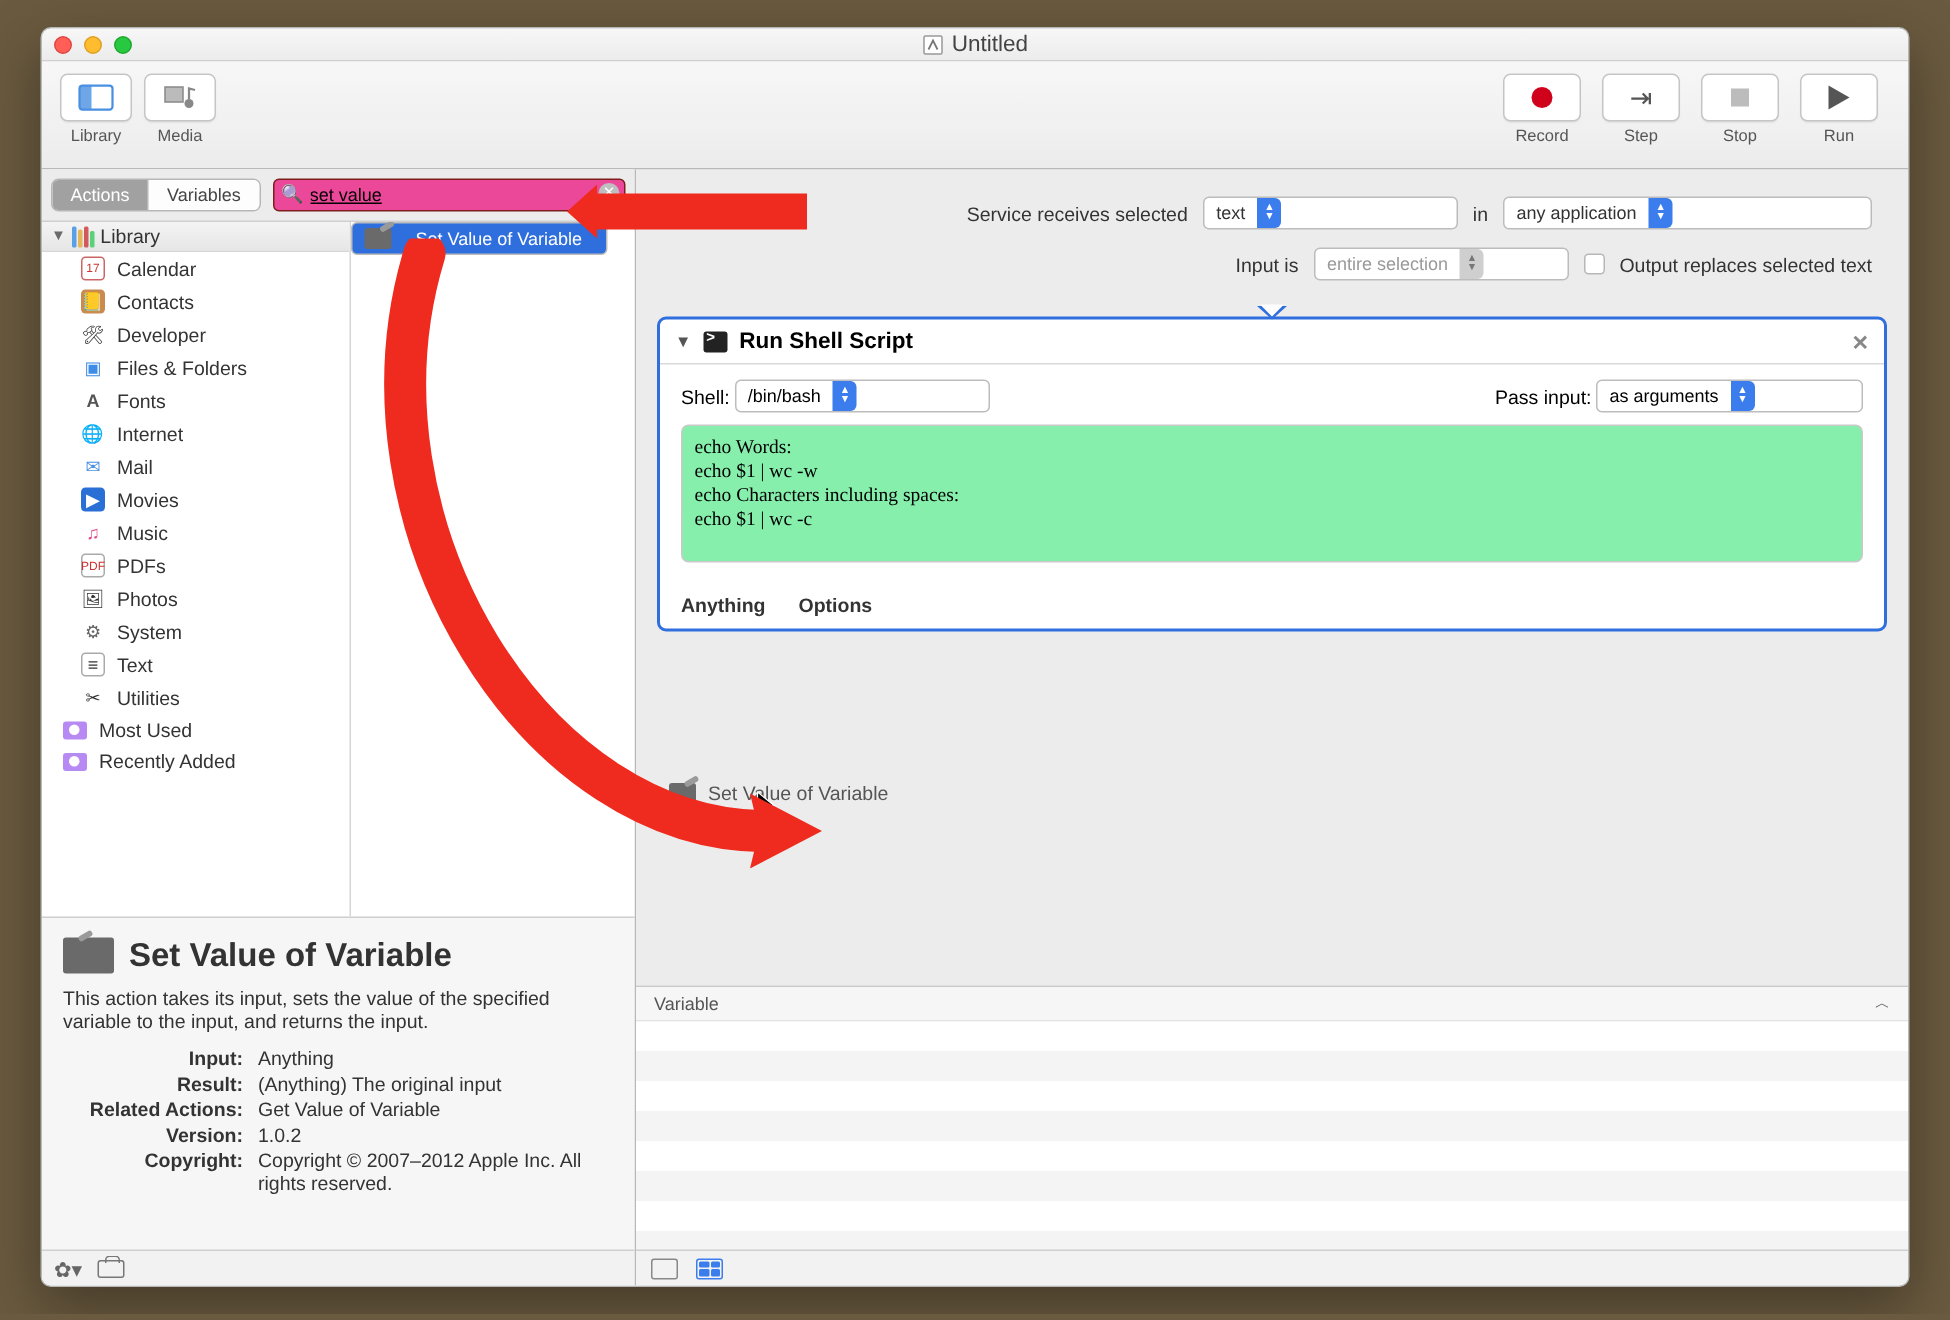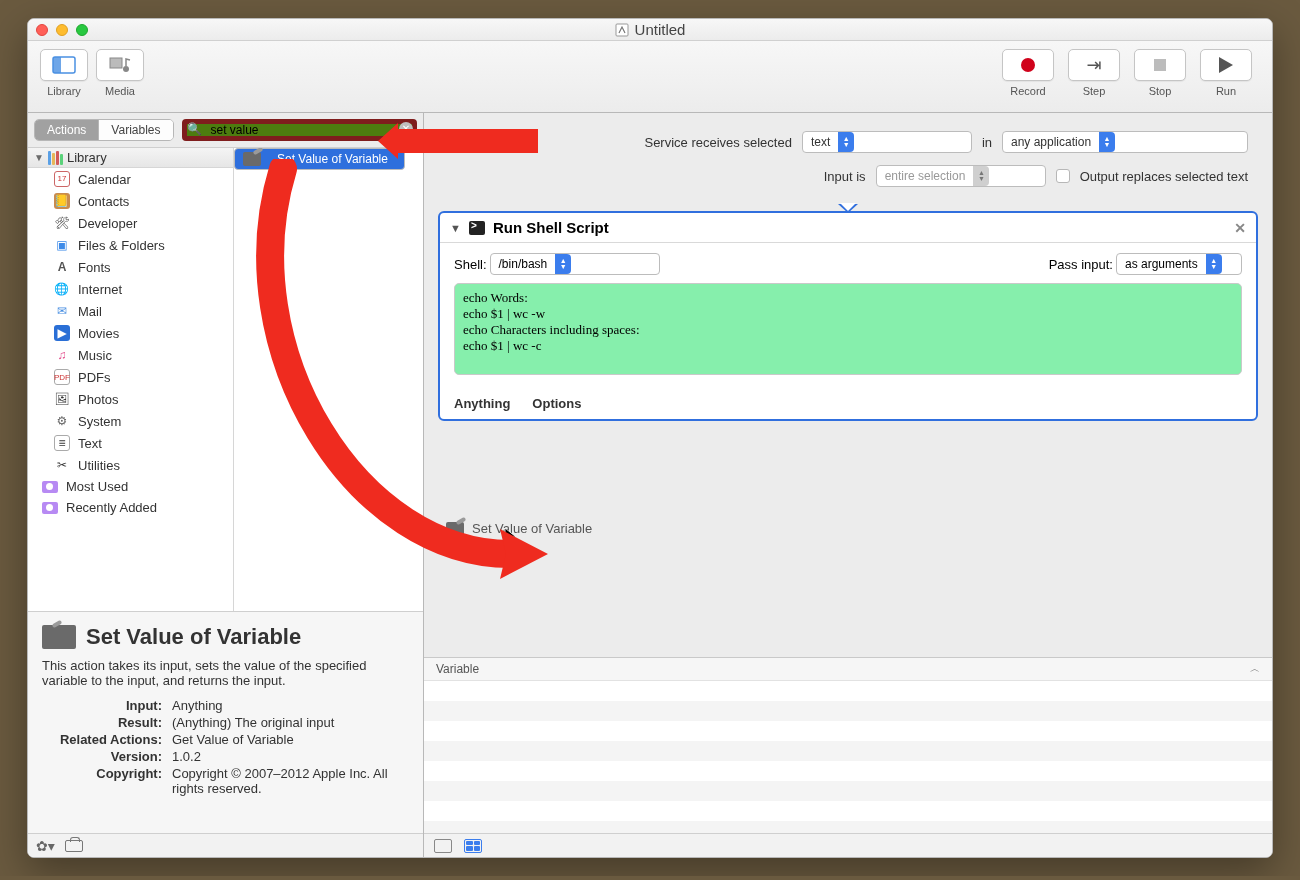--- a/index.html
+++ b/index.html
@@ -32,21 +32,21 @@
   .content { position:absolute; top:94px; left:0; right:0; bottom:0; display:flex; }
 
   
   .left { width:396px; border-right:1px solid #b8b8b8; display:flex; flex-direction:column; background:#fff; }
   .segrow { display:flex; align-items:center; padding:6px 6px; gap:8px; background:#ececec; border-bottom:1px solid #cfcfcf; }
   .segmented { display:flex; border:1px solid #b7b7b7; border-radius:5px; overflow:hidden; box-shadow:inset 0 1px 0 #fff; }
   .seg { font-size:12px; padding:3px 12px; background:#fdfdfd; color:#444; }
   .seg.active { background:#a1a1a1; color:#fff; }
   .seg + .seg { border-left:1px solid #b7b7b7; }
   .search { flex:1; position:relative; }
-  .search input { width:100%; height:22px; border-radius:4px; border:5px solid #7f1d1d; padding:0 22px 0 24px; font-size:12px; background:#4d7c0f; }
+  .search input { width:100%; height:22px; border-radius:4px; border:1px solid #7f1d1d; padding:0 22px 0 24px; font-size:12px; background:#ec4899;text-decoration:underline; }
   .search .mag { position:absolute; left:6px; top:3px; font-size:12px; color:#8a8a8a; }
   .search .clr { position:absolute; right:4px; top:3px; width:14px;height:14px;border-radius:50%;background:#bfbfbf;color:#fff;font-size:10px;line-height:14px;text-align:center;}
 
   .libsplit { flex:1; display:flex; min-height:0; }
   .libtree { width:206px; border-right:1px solid #d6d6d6; overflow:auto; font-size:13px; background:#fff; }
   .treehead { background:linear-gradient(#f4f4f4,#e6e6e6); padding:2px 6px; display:flex; align-items:center; gap:4px; color:#333; border-bottom:1px solid #d6d6d6; }
   .treehead .tri { font-size:10px; color:#6b6b6b; }
   .booksIcon{display:inline-flex;gap:1px;align-items:flex-end;}
   .booksIcon span{width:3px;height:14px;border-radius:1px;}
   .treeitem { padding:3px 6px 3px 26px; display:flex; align-items:center; gap:8px; color:#333; }
@@ -346,21 +346,21 @@
           </div>
           <div class="action-body">
             <div class="bodyrow">
               <span>Shell:</span>
               <div class="sel" style="width:170px">
                   <span>/bin/bash</span>
                   <div class="arrs">▲<br>▼</div>
                 </div>
               <div class="spacer"></div>
               <span>Pass input:</span>
-              <div class="sel" style="width:126px">
+              <div class="sel" style="width:178px">
                   <span>as arguments</span>
                   <div class="arrs">▲<br>▼</div>
                 </div>
             </div>
             <textarea class="code" style="">echo Words:
 echo $1 | wc -w
 echo Characters including spaces:
 echo $1 | wc -c</textarea>
           </div>
           <div class="action-foot">

